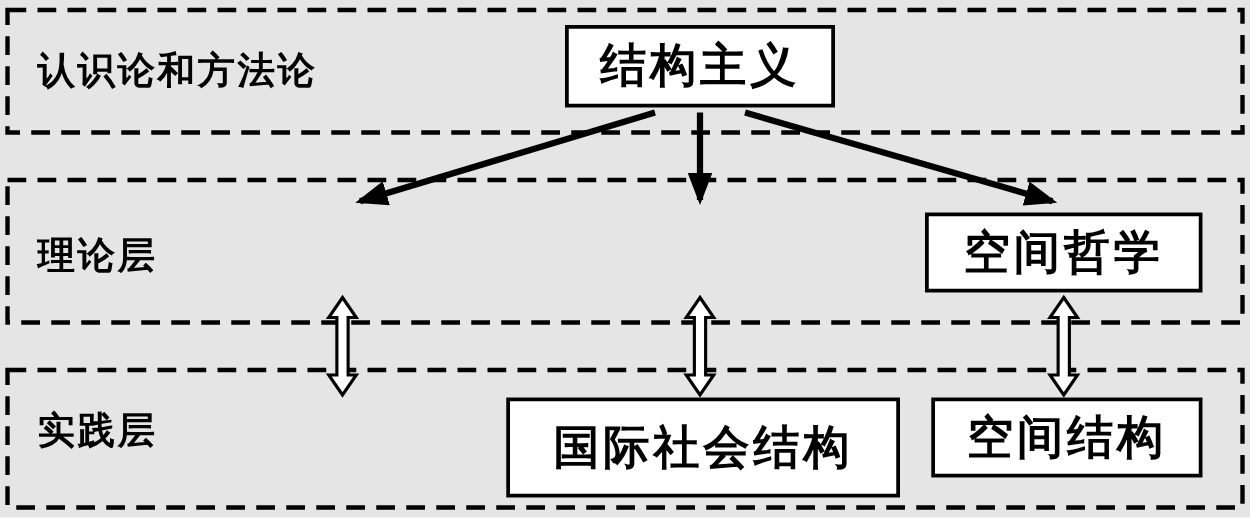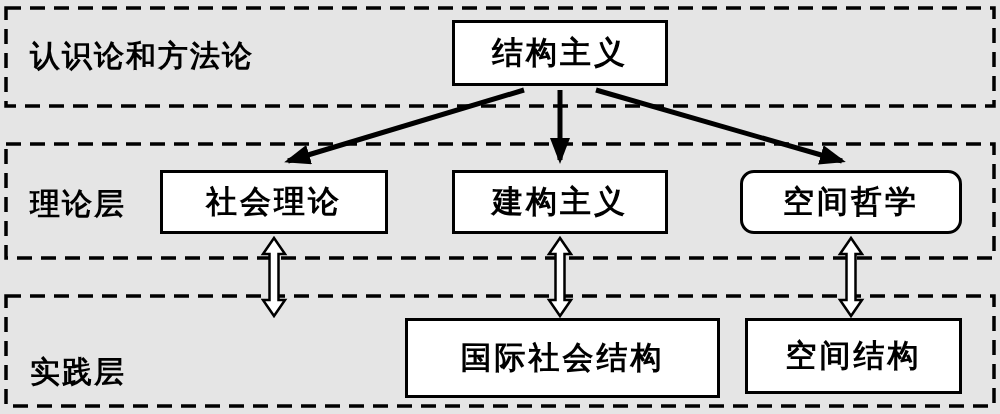--- a/index.html
+++ b/index.html
@@ -26,21 +26,21 @@
     white-space: nowrap;
   }
   .node {
     position: absolute;
     box-sizing: border-box;
     border: 3px solid #000;
     background: #ffffff;
     display: flex;
     align-items: center;
     justify-content: center;
-    font-size: 31px;
+    font-size: 37px;
     font-weight: bold;
     color: #000;
     letter-spacing: 3px;
     white-space: nowrap;
   }
 </style>
 </head>
 <body>
 
 <div class="canvas">
@@ -62,28 +62,26 @@
 
     <path d="M274 238 L285 254 L278.5 254 L278.5 300 L285 300 L274 316 L263 300 L269.5 300 L269.5 254 L263 254 Z" fill="#ffffff" stroke="#000" stroke-width="2.5" stroke-linejoin="miter"></path>
     <path d="M560 238 L571 254 L564.5 254 L564.5 300 L571 300 L560 316 L549 300 L555.5 300 L555.5 254 L549 254 Z" fill="#ffffff" stroke="#000" stroke-width="2.5" stroke-linejoin="miter"></path>
     <path d="M851 238 L862 254 L855.5 254 L855.5 300 L862 300 L851 316 L840 300 L846.5 300 L846.5 254 L840 254 Z" fill="#ffffff" stroke="#000" stroke-width="2.5" stroke-linejoin="miter"></path>
   </svg>
 
   <div class="band-label" style="left:30px; top:36px;">认识论和方法论</div>
 
   <div class="band-label" style="left:30px; top:184px;font-family:Liberation Serif, serif;">理论层</div>
 
-  <div class="band-label" style="left:30px; top:352px;">实践层</div>
+  <div class="band-label" style="left:30px; top:324px;">实践层</div>
 
   <div class="node" style="left:452px; top:20px; width:216px; height:66px;">结构主义</div>
 
-  <div class="node" style="left:160px; top:170px; width:228px; height:64px;">社会理论</div>
 
-  <div class="node" style="left:452px; top:170px; width:216px; height:64px;">建构主义</div>
 
-  <div class="node" style="left:740px; top:170px; width:222px; height:64px;border-radius:14px;">空间哲学</div>
+  <div class="node" style="left:740px; top:170px; width:222px; height:64px;">空间哲学</div>
 
 
   <div class="node" style="left:405px; top:318px; width:315px; height:80px;">国际社会结构</div>
 
-  <div class="node" style="left:745px; top:318px; width:217px; height:76px;">空间结构</div>
+  <div class="node" style="left:745px; top:318px; width:217px; height:64px;">空间结构</div>
 
 </div>
 
 </body></html>

